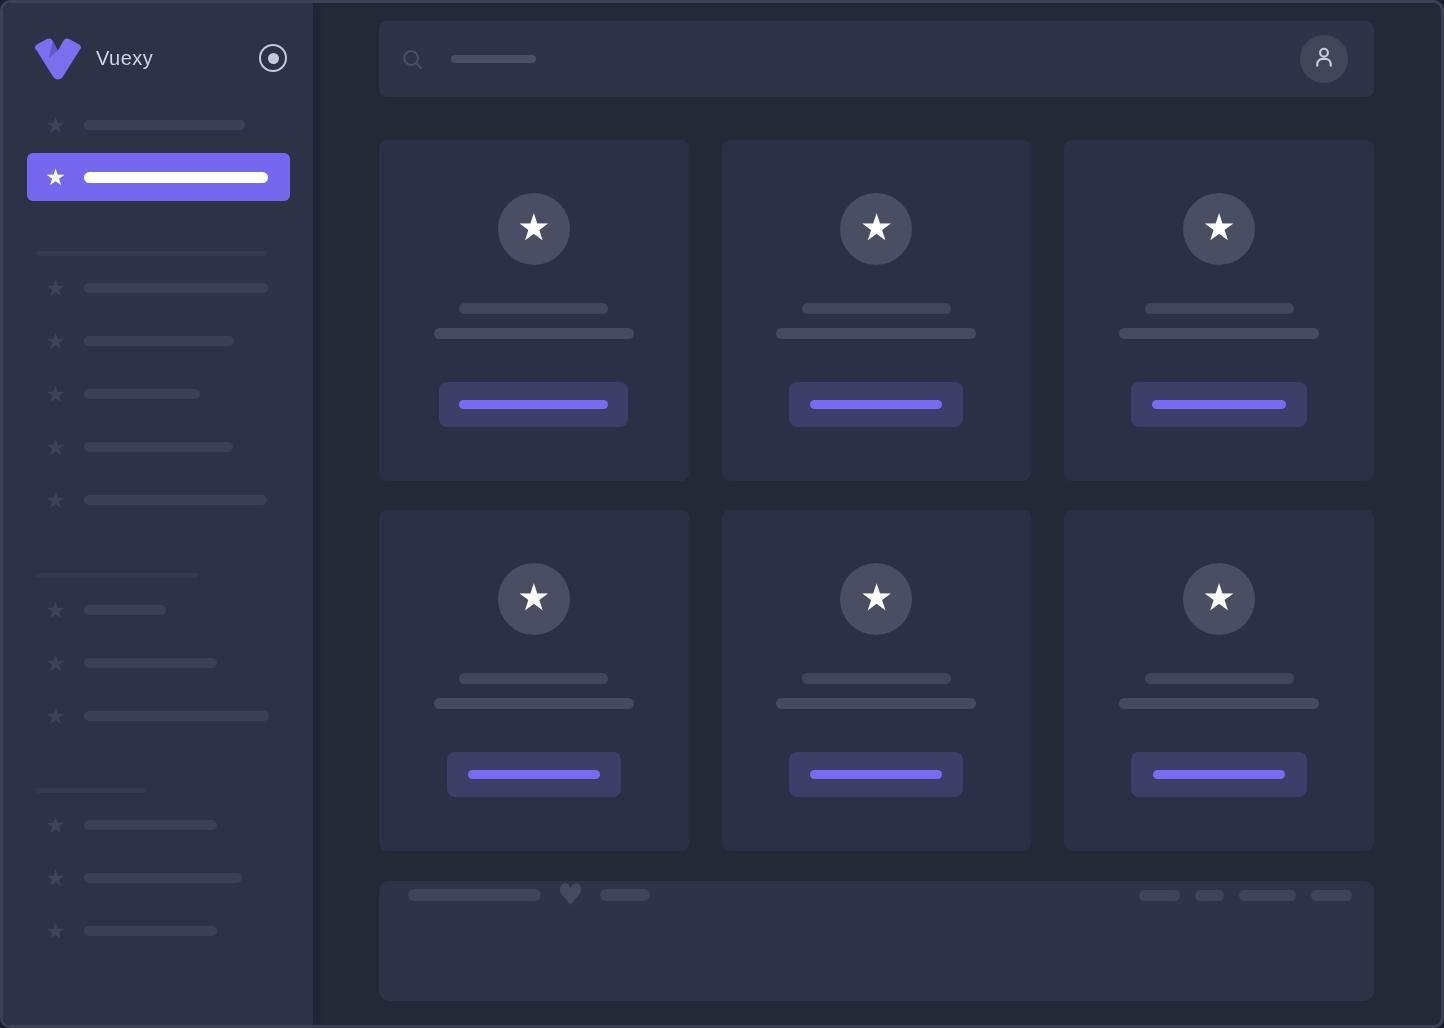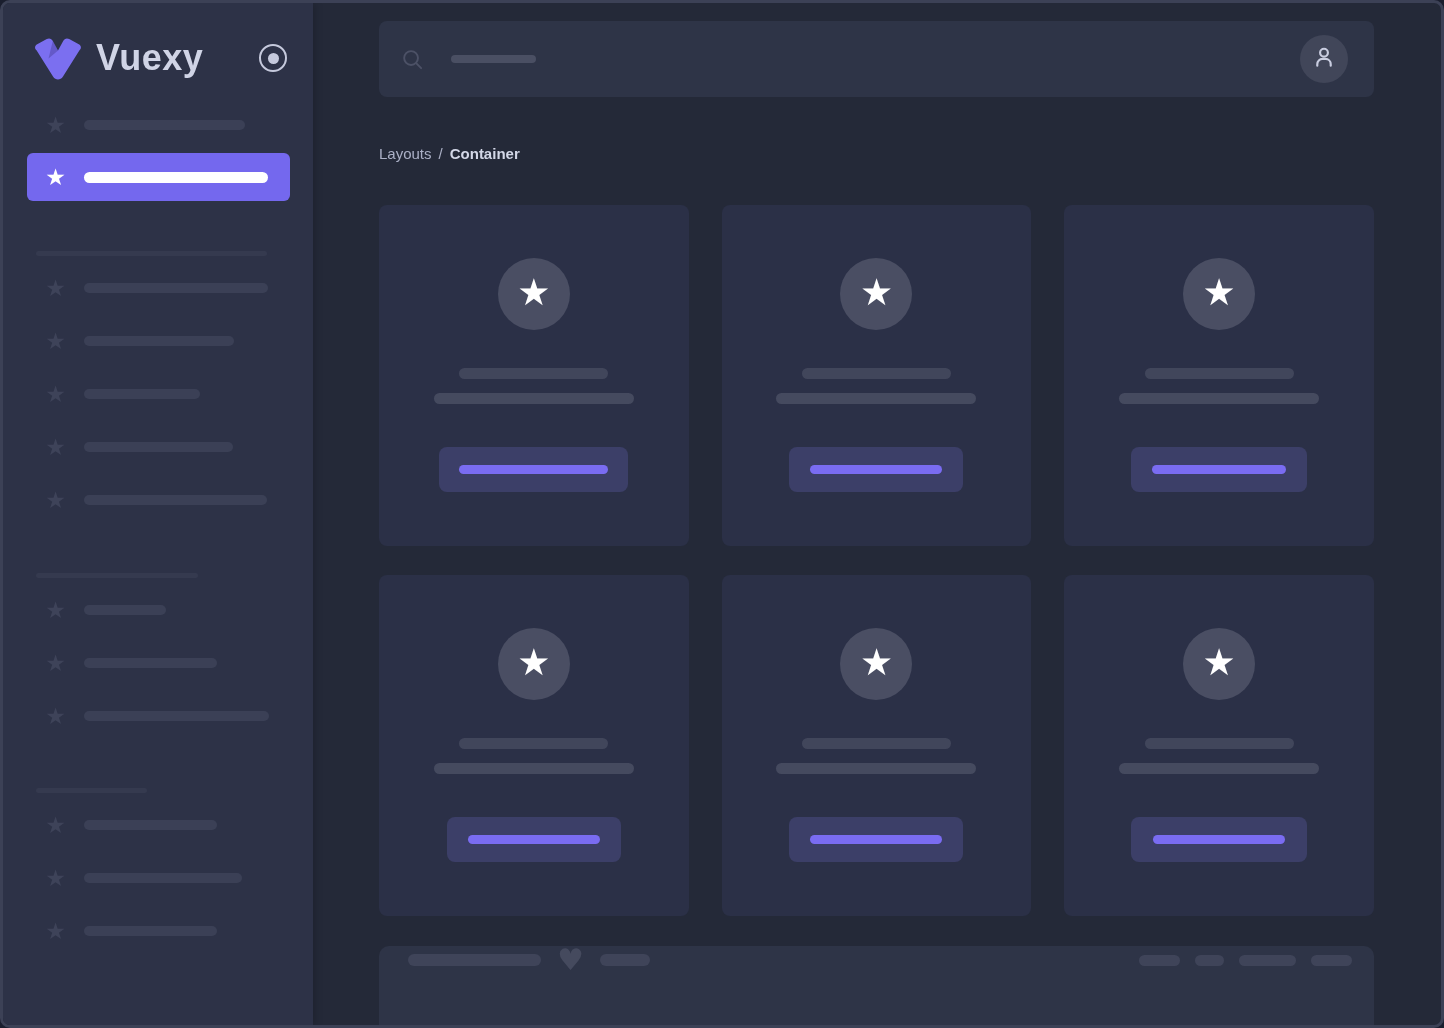--- a/index.html
+++ b/index.html
@@ -12,21 +12,21 @@
   }
   .glyph { font-family:"DejaVu Sans", "Liberation Sans", sans-serif; line-height:1; }
 
   
   .sidebar {
     position:absolute; left:0; top:0; bottom:0; width:310px;
     background:#2d3247; box-shadow:2px 0 8px rgba(0,0,0,.18);
   }
   .logo-row { display:flex; align-items:center; margin:34px 26px 0 30px; height:42px; }
   .logo-mark svg { display:block; }
-  .logo-text { margin-left:13px; font-size:36px; font-weight:bold; color:#d0d4e6; letter-spacing:.5px; }
+  .logo-text { margin-left:13px; font-size:20px; font-weight:normal; color:#d0d4e6; letter-spacing:.5px; }
   .pin-toggle { margin-left:auto; width:28px; height:28px; border:2.5px solid #c5c9dc; border-radius:50%; position:relative; cursor:pointer; }
   .pin-toggle::after { content:""; position:absolute; inset:6.5px; background:#c5c9dc; border-radius:50%; }
 
   .nav-item { display:flex; align-items:center; height:24px; margin:29px 30px 0 40px; }
   .nav-item.lead { margin-top:34px; }
   .nav-star { width:25px; font-size:23px; color:#3e4359; text-align:center; }
   .nav-bar { height:10px; border-radius:5px; background:#3b4056; margin-left:16px; }
 
   .active-item {
     display:flex; align-items:center; height:48px; width:263px;
@@ -195,23 +195,20 @@
       <span class="avatar-btn">
         <span>
           <svg width="26" height="26" viewBox="0 0 24 24" fill="none" stroke="#c9cde0" stroke-width="2" stroke-linecap="round">
             <circle cx="12" cy="8" r="3.6"></circle>
             <path d="M5.8,20 v-1.4 a4.8,4.8 0 0 1 4.8,-4.8 h2.8 a4.8,4.8 0 0 1 4.8,4.8 V20"></path>
           </svg>
         </span>
       </span>
     </div>
 
-    <div class="breadcrumb">
-      <span class="parent">Layouts</span><span class="sep">/</span><span class="current">Container</span>
-    </div>
 
     <div class="cards">
 
         <div class="card">
           <div class="card-circle">
             <span class="card-star glyph">★</span>
           </div>
           <span class="card-bar1" style="width: 149px;"></span>
           <span class="card-bar2" style="width: 200px;"></span>
           <div class="card-button" style="width: 189px;">

